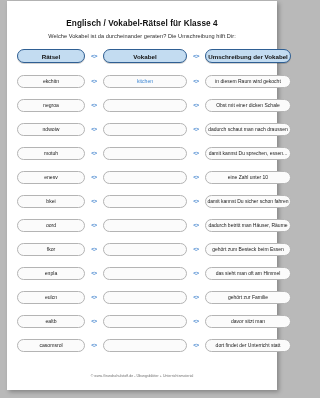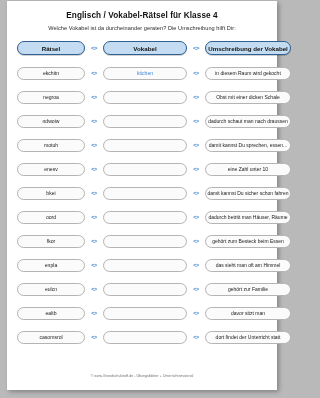--- a/index.html
+++ b/index.html
@@ -25,21 +25,21 @@
   .sheet {
     position: absolute;
     left: 7px;
     top: 1px;
     width: 270px;
     height: 389px;
     background: #ffffff;
     box-sizing: border-box;
   }
   .header {
-    padding-top: 10px;
+    padding-top: 18px;
     text-align: center;
   }
   .title {
     font-size: 8.2px;
     font-weight: bold;
     color: #111111;
     letter-spacing: 0.1px;
   }
   .subtitle {
     margin-top: 5px;

